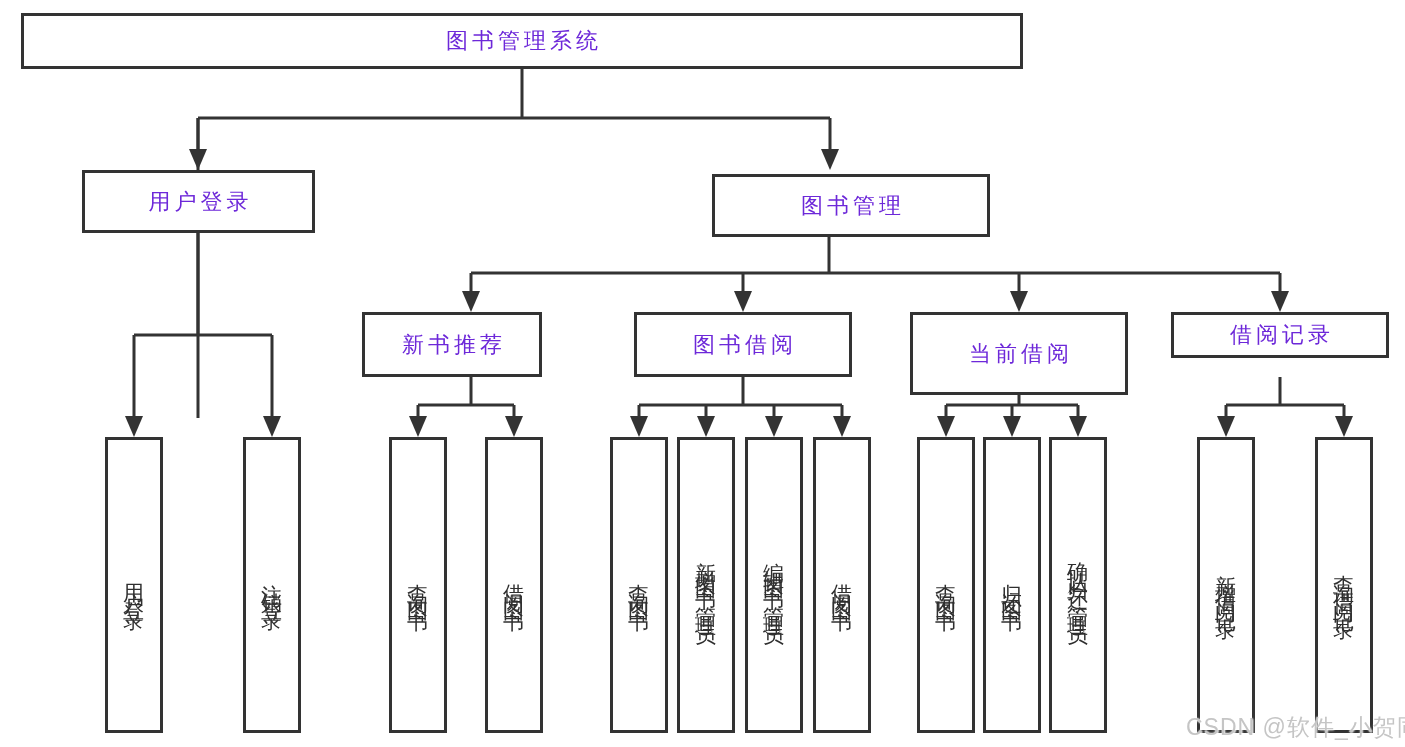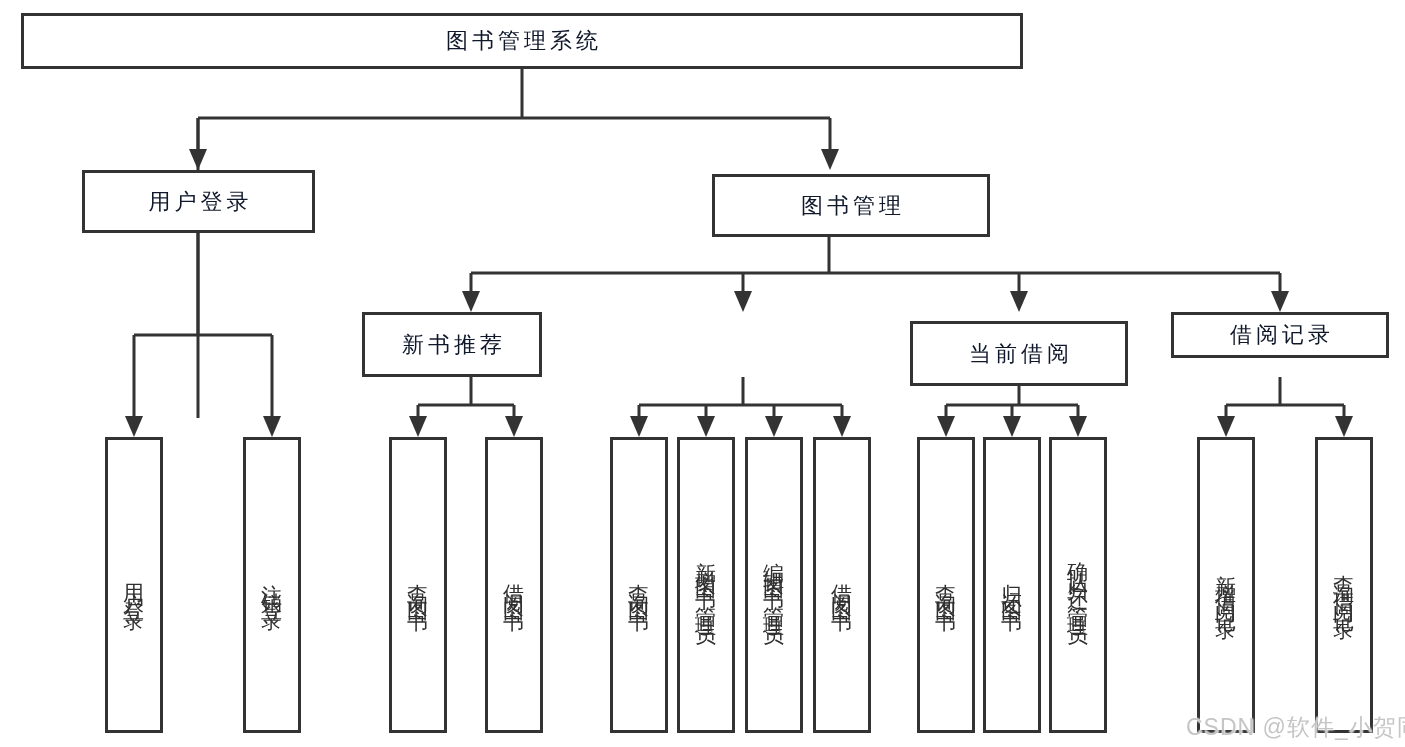--- a/index.html
+++ b/index.html
@@ -15,21 +15,21 @@
   .wires polygon{fill:#333333;stroke:none;}
   .box{
     position:absolute;
     background:#ffffff;
     border:3px solid #333333;
     box-sizing:border-box;
     display:flex;align-items:center;justify-content:center;
     z-index:2;
   }
   .box.h span{
-    font-size:22px;color:#0f172a;letter-spacing:4px;
+    font-size:22px;color:#6d28d9;letter-spacing:4px;
     white-space:nowrap;padding-left:4px;
   }
   .box.v span{
     writing-mode:vertical-rl;
     text-orientation:mixed;
     font-size:21px;color:#2f2f2f;letter-spacing:9px;
     line-height:1;
   }
   .watermark{
     position:absolute;left:1186px;top:712px;z-index:5;
@@ -94,21 +94,24 @@
   <div class="box h" style="left:82px;top:170px;width:233px;height:63px">
     <span>用户登录</span>
   </div>
   <div class="box h" style="left:712px;top:174px;width:278px;height:63px">
     <span>图书管理</span>
   </div>
 
   <div class="box h" style="left:362px;top:312px;width:180px;height:65px">
     <span>新书推荐</span>
   </div>
-  <div class="box h" style="left:910px;top:321px;width:218px;height:65px">
+  <div class="box h" style="left:634px;top:312px;width:218px;height:65px">
+    <span>图书借阅</span>
+  </div>
+  <div class="box h" style="left:910px;top:312px;width:218px;height:83px">
     <span>当前借阅</span>
   </div>
   <div class="box h" style="left:1171px;top:312px;width:218px;height:46px">
     <span>借阅记录</span>
   </div>
 
   <div class="box v" style="left:105px;top:437px;width:58px;height:296px">
     <span>用户登录</span>
   </div>
   <div class="box v" style="left:243px;top:437px;width:58px;height:296px">

